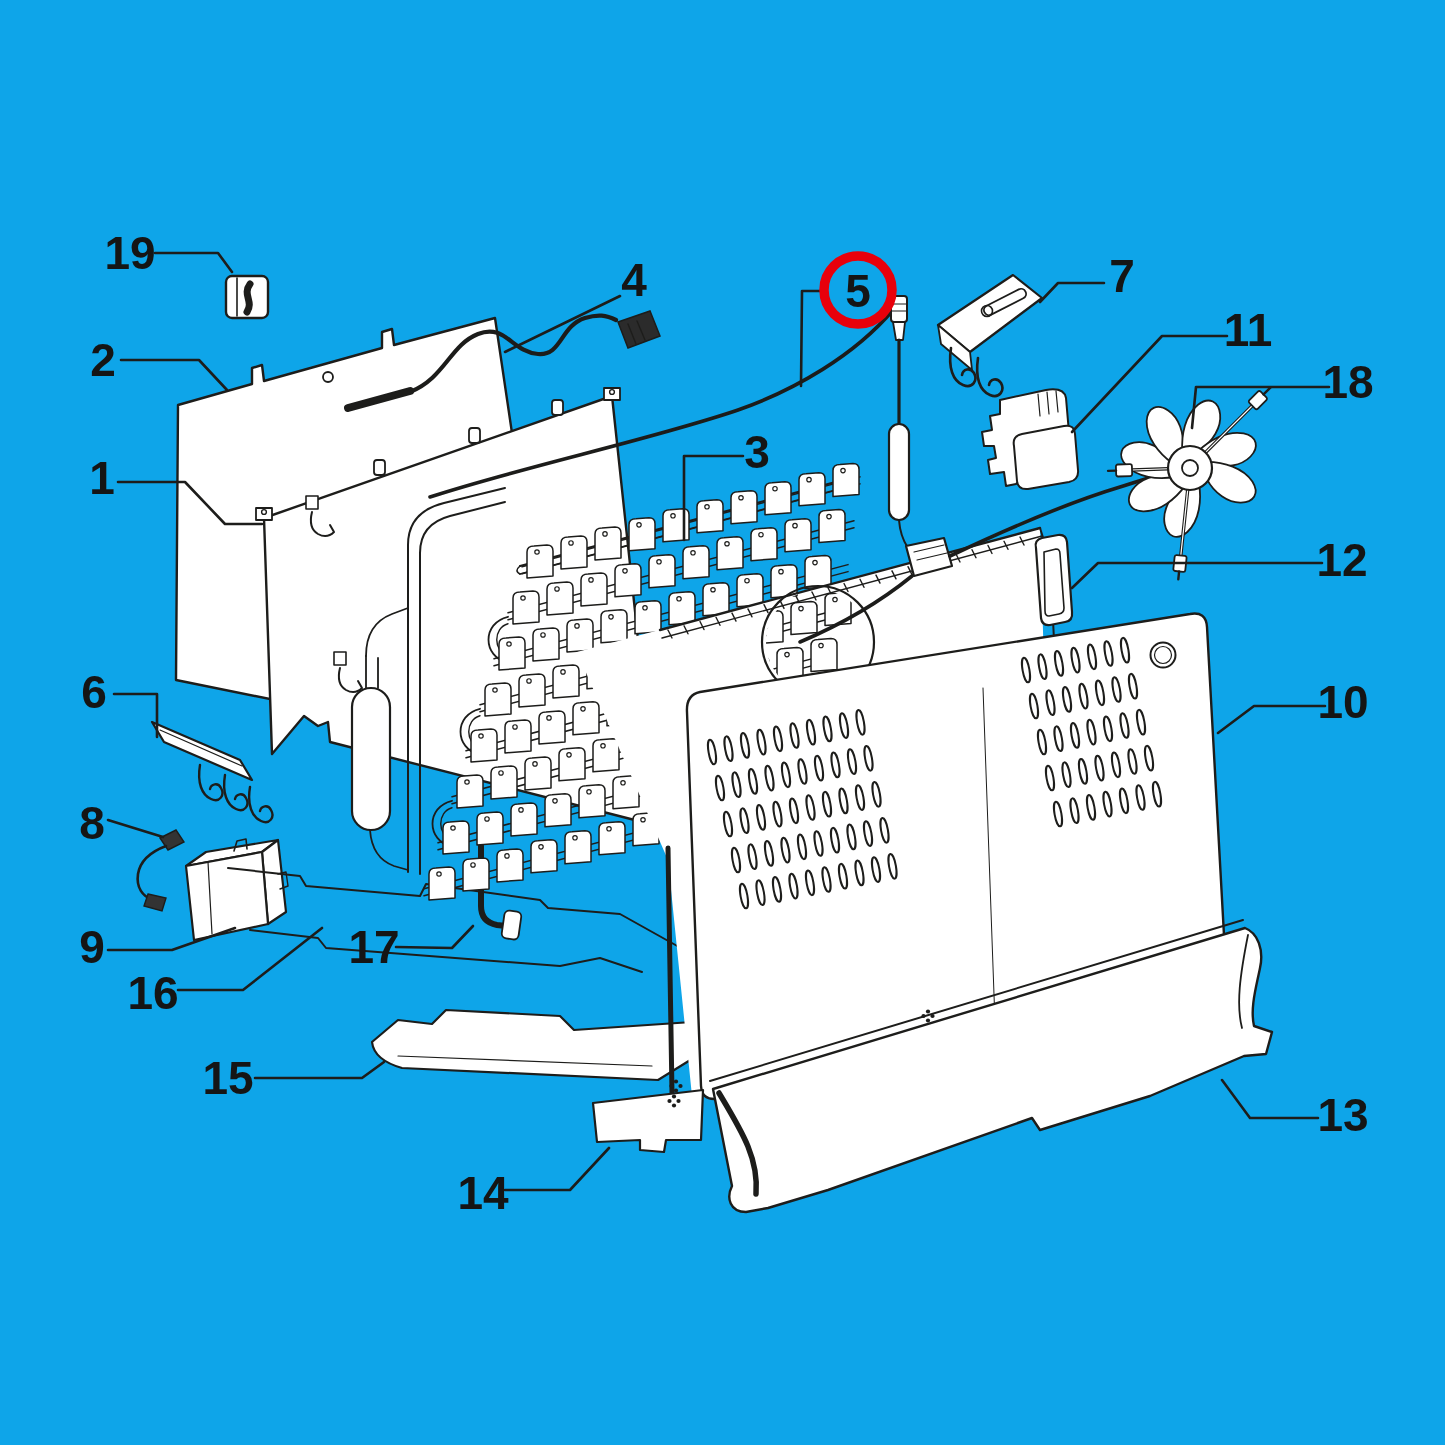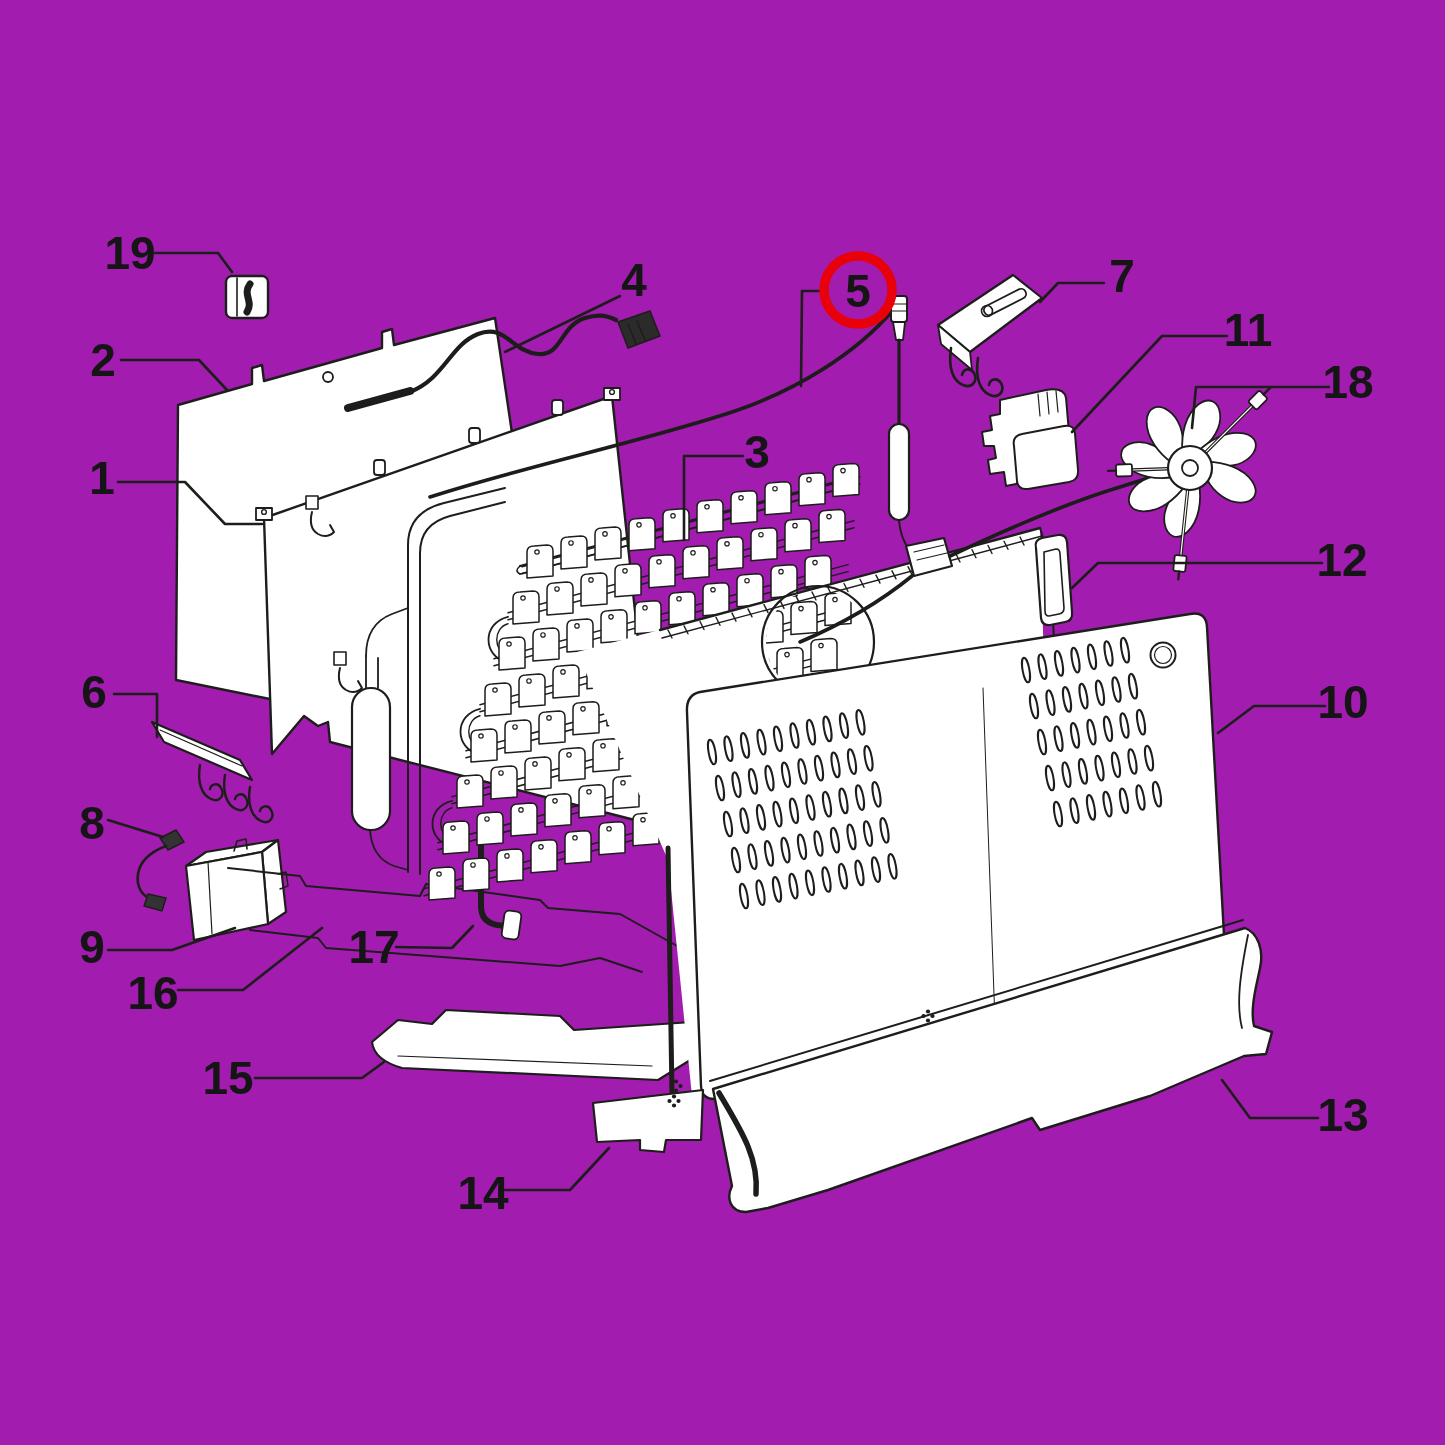--- a/index.html
+++ b/index.html
@@ -1,16 +1,16 @@
 <!DOCTYPE html>
 <html><head>
 <meta charset="utf-8">
 <style>
   html,body{margin:0;padding:0;background:#ffffff;}
-  .canvas{position:relative;width:1445px;height:1445px;background:#a21caf;overflow:hidden;
+  .canvas{position:relative;width:1445px;height:1445px;background:#0ea5e9;overflow:hidden;
           font-family:"Liberation Sans", sans-serif;}
   svg{display:block}
   .part-label{font-family:"Liberation Sans", sans-serif;font-weight:bold;font-size:46px;fill:#151515;}
   .ln{stroke:#1d1d1b;fill:none;stroke-linecap:round;stroke-linejoin:round;}
   .fill{fill:#ffffff;stroke:#1d1d1b;stroke-linejoin:round;}
 </style>
 </head>
 <body>
 
 <div class="canvas">

